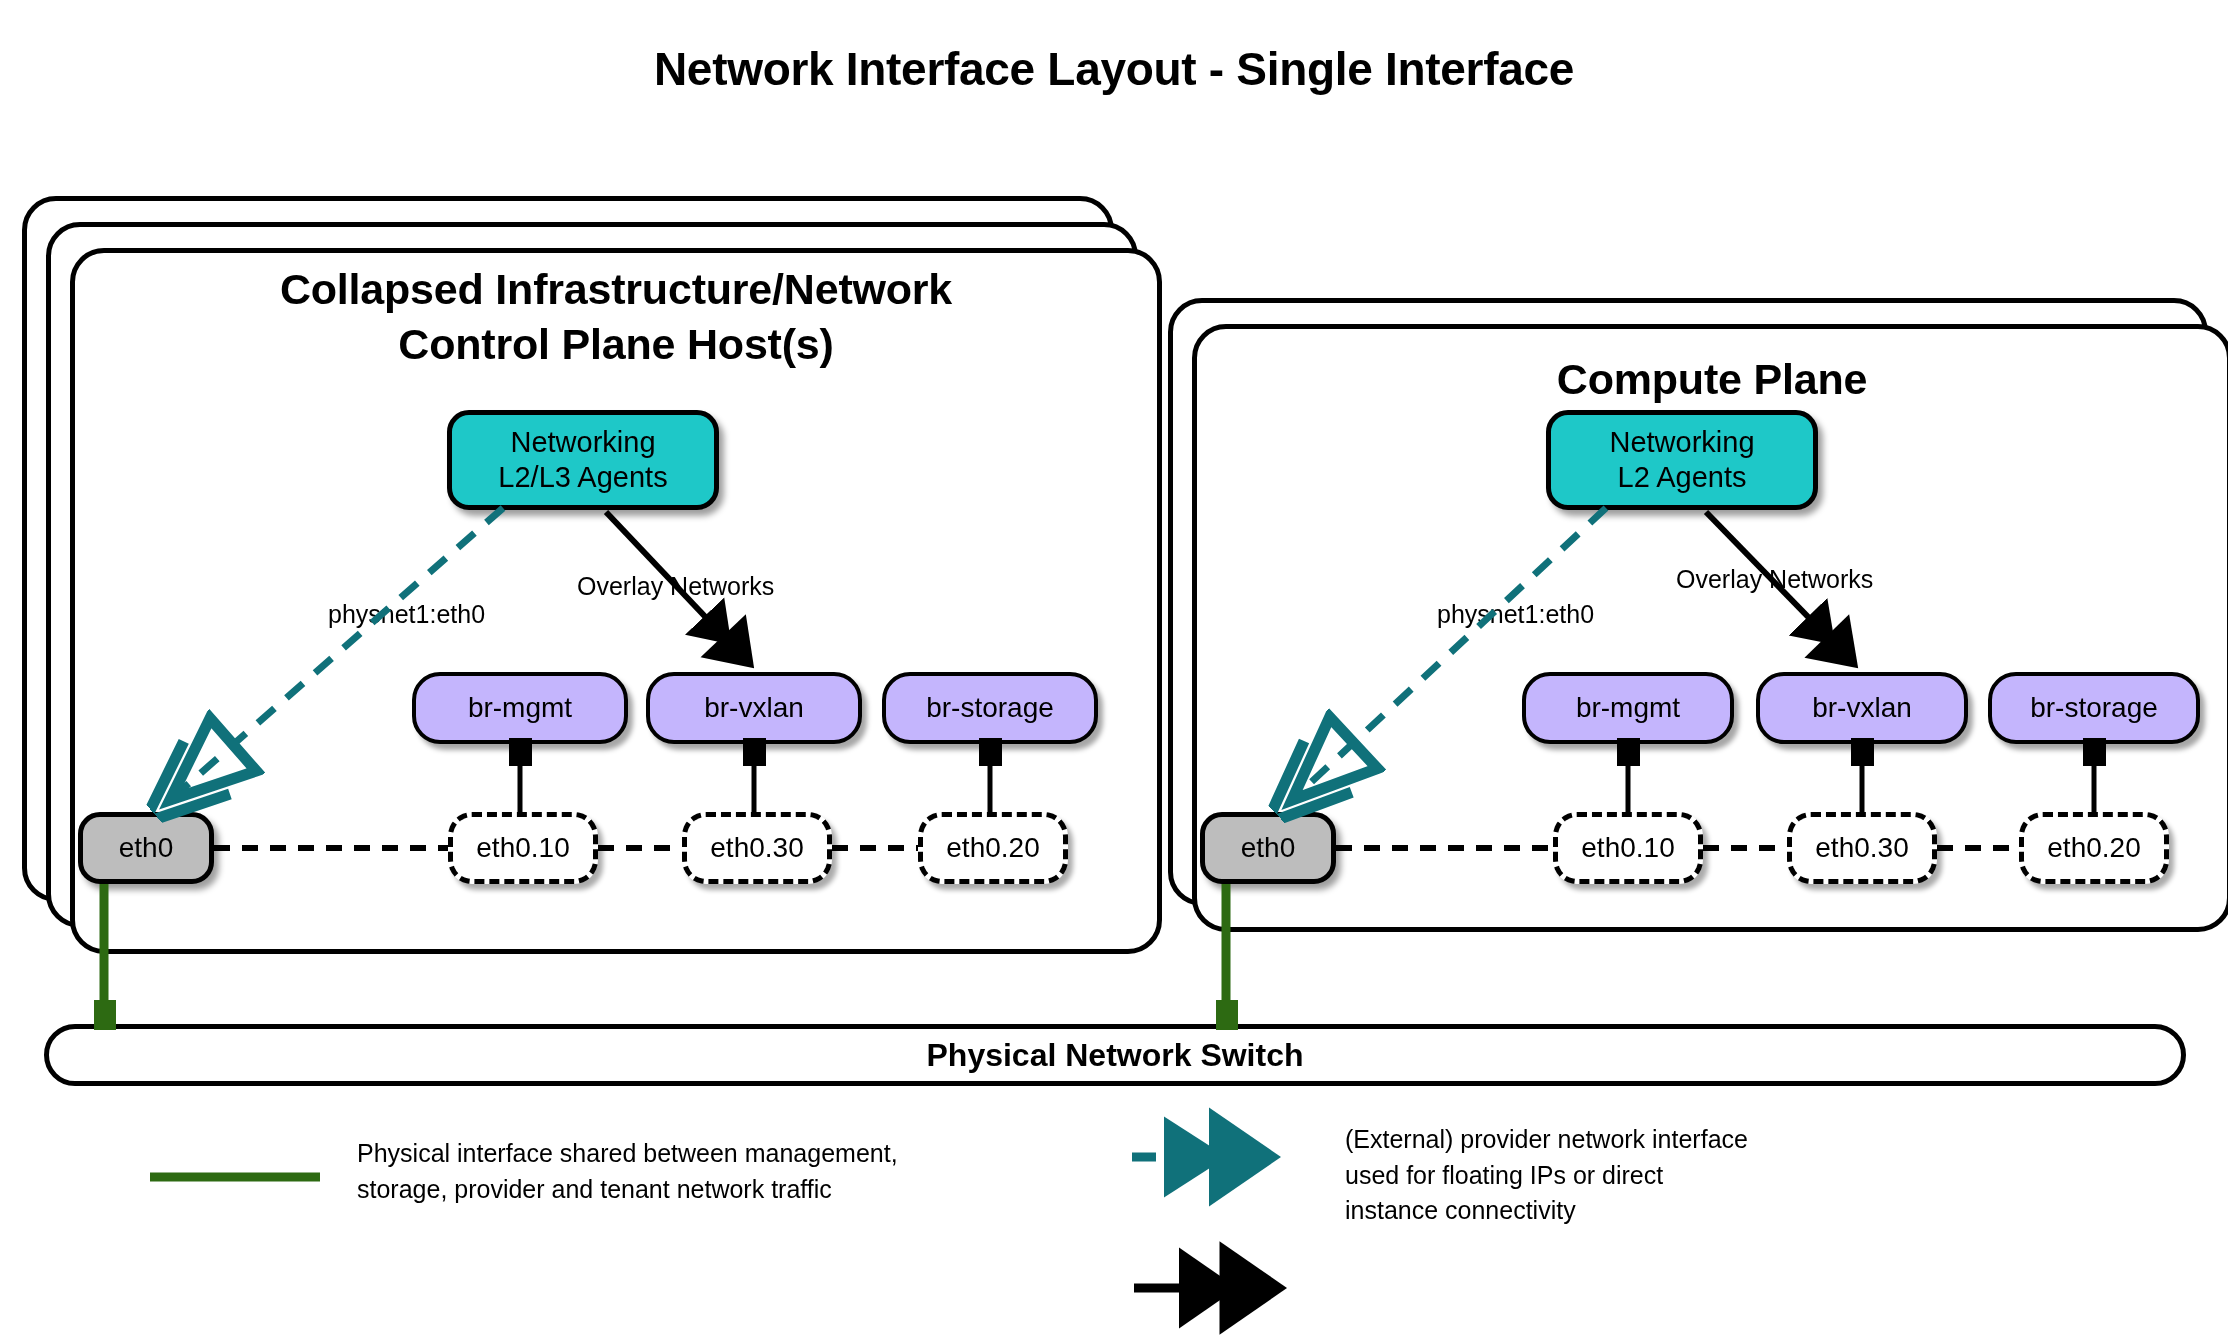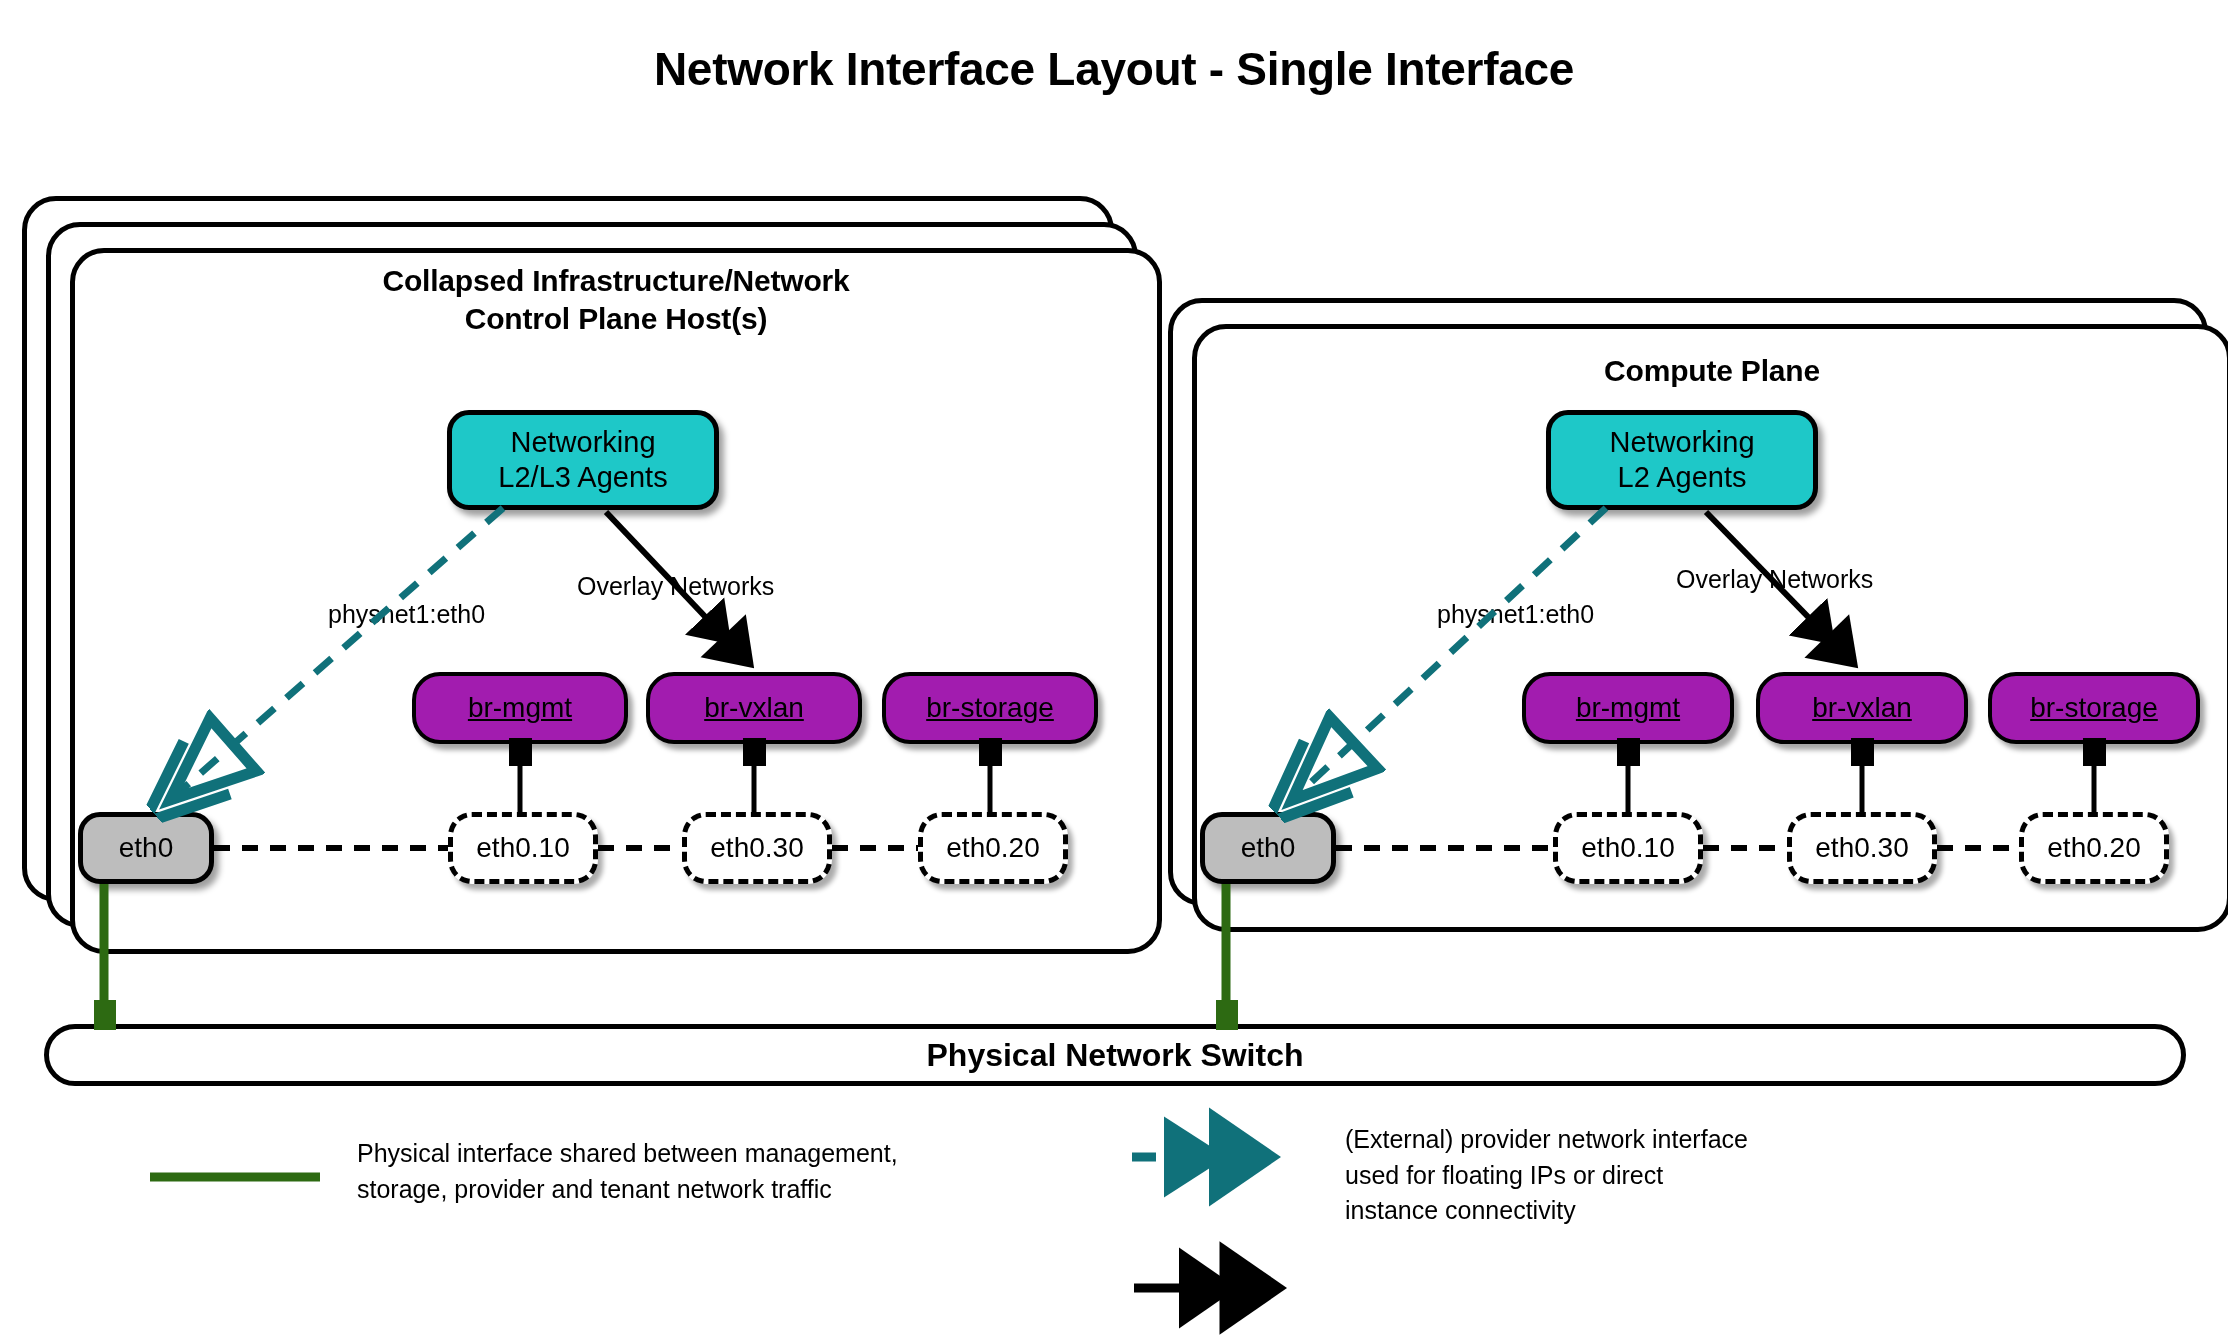--- a/index.html
+++ b/index.html
@@ -17,39 +17,38 @@
 
   
   .host-stack{position:absolute;}
   .card-layer{
     position:absolute;border:5px solid #000;border-radius:34px;
     background:#ffffff;box-sizing:border-box;
   }
   .card-front{background:#ffffff;}
 
   .host-title{
-    position:absolute;text-align:center;font-size:30px;font-weight:bold;
+    position:absolute;text-align:center;font-size:43px;font-weight:bold;
     line-height:1.28;letter-spacing:-0.2px;
   }
 
   
   .node{
     position:absolute;box-sizing:border-box;display:flex;
     align-items:center;justify-content:center;text-align:center;
     font-size:28px;line-height:1.2;
   }
   .node-agent{
     background:#1ec8c8;border:5px solid #000;border-radius:22px;
     box-shadow:5px 6px 6px rgba(0,0,0,0.38);
     font-size:29px;
   }
   .node-bridge{
-    background:#a21caf;border:4px solid #000;border-radius:28px;
+    background:#c4b5fd;border:4px solid #000;border-radius:28px;
     box-shadow:5px 6px 5px rgba(0,0,0,0.35);
-    text-decoration:underline;
   }
   .node-eth0{
     background:#bdbdbd;border:5px solid #000;border-radius:22px;
     box-shadow:5px 6px 6px rgba(0,0,0,0.38);
   }
   .node-vlan{
     background:#fff;border:5px dashed #000;border-radius:24px;
     box-shadow:5px 6px 5px rgba(0,0,0,0.33);
   }
 

